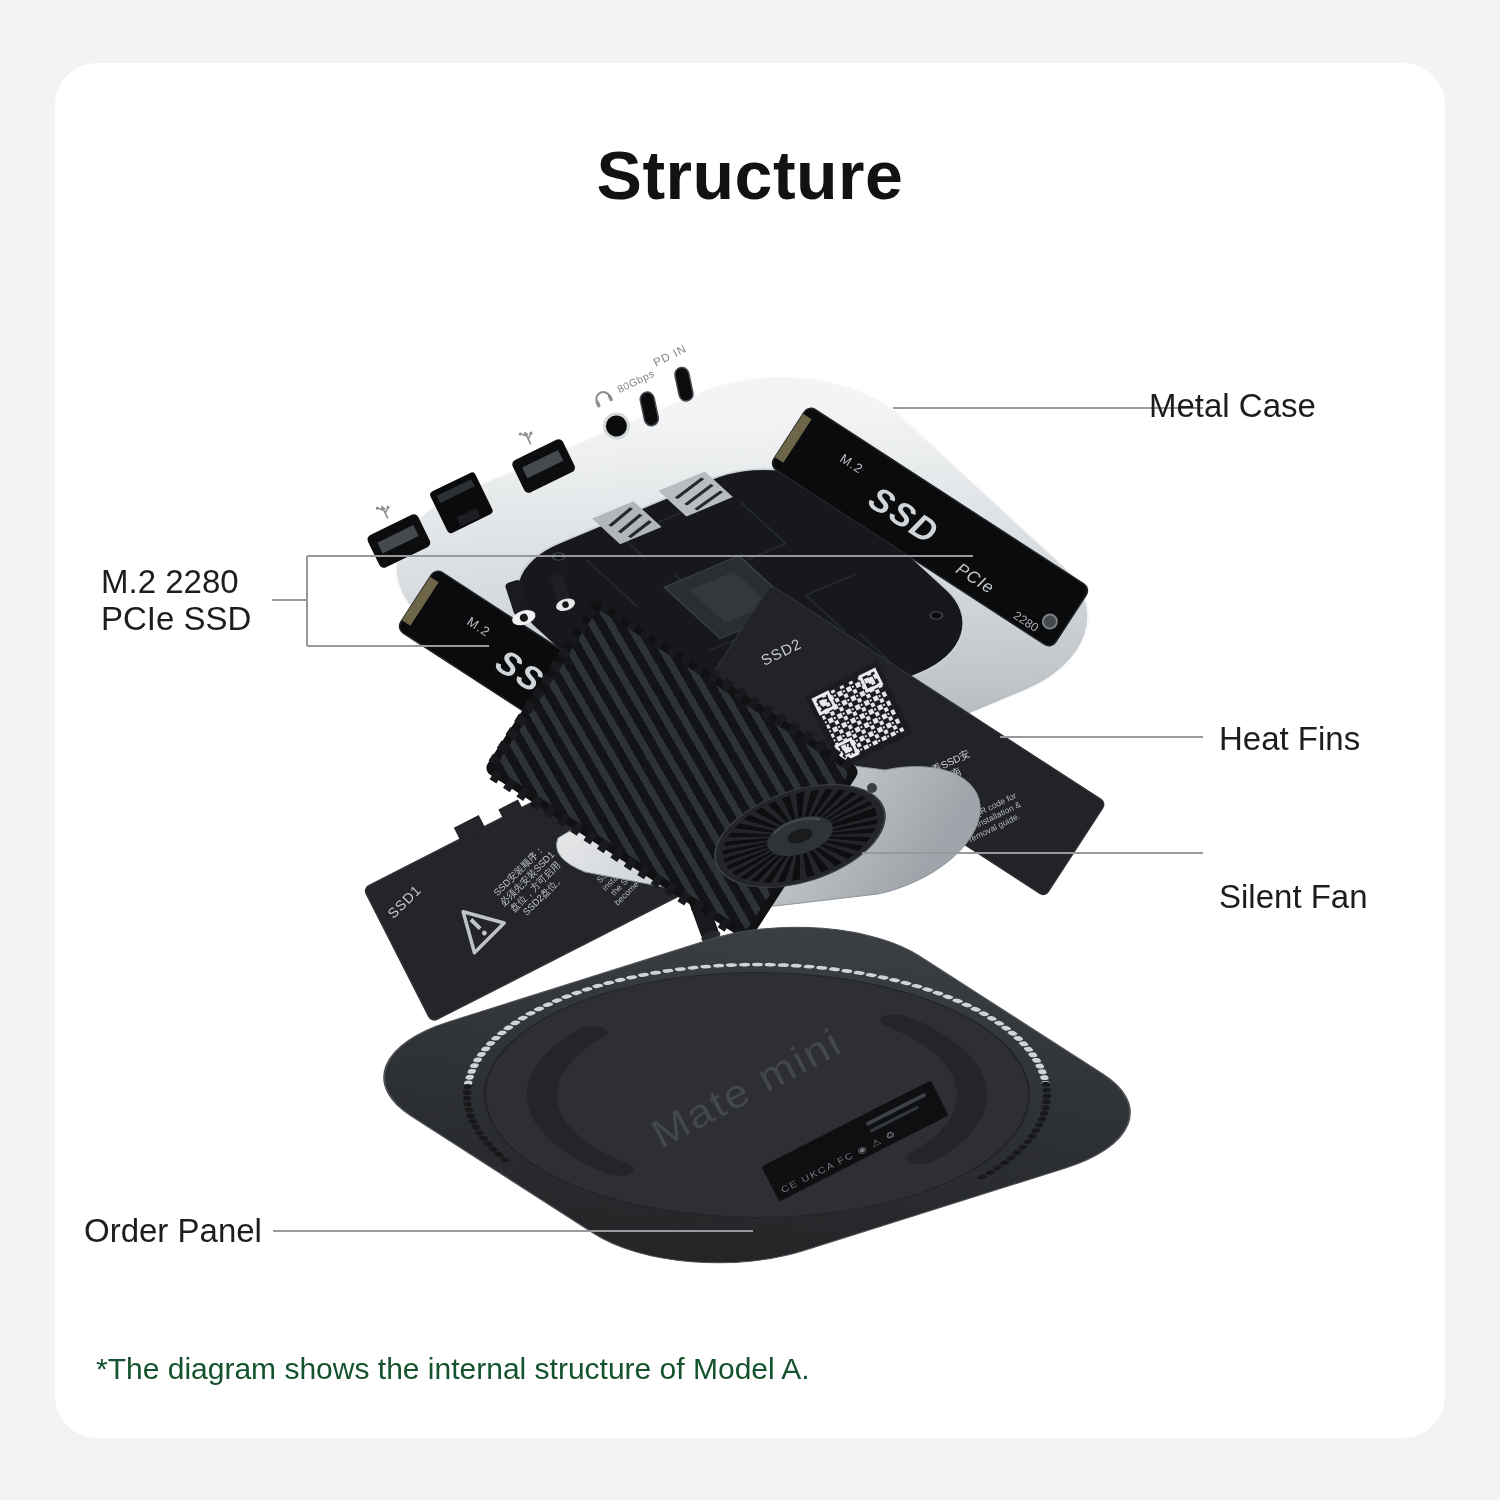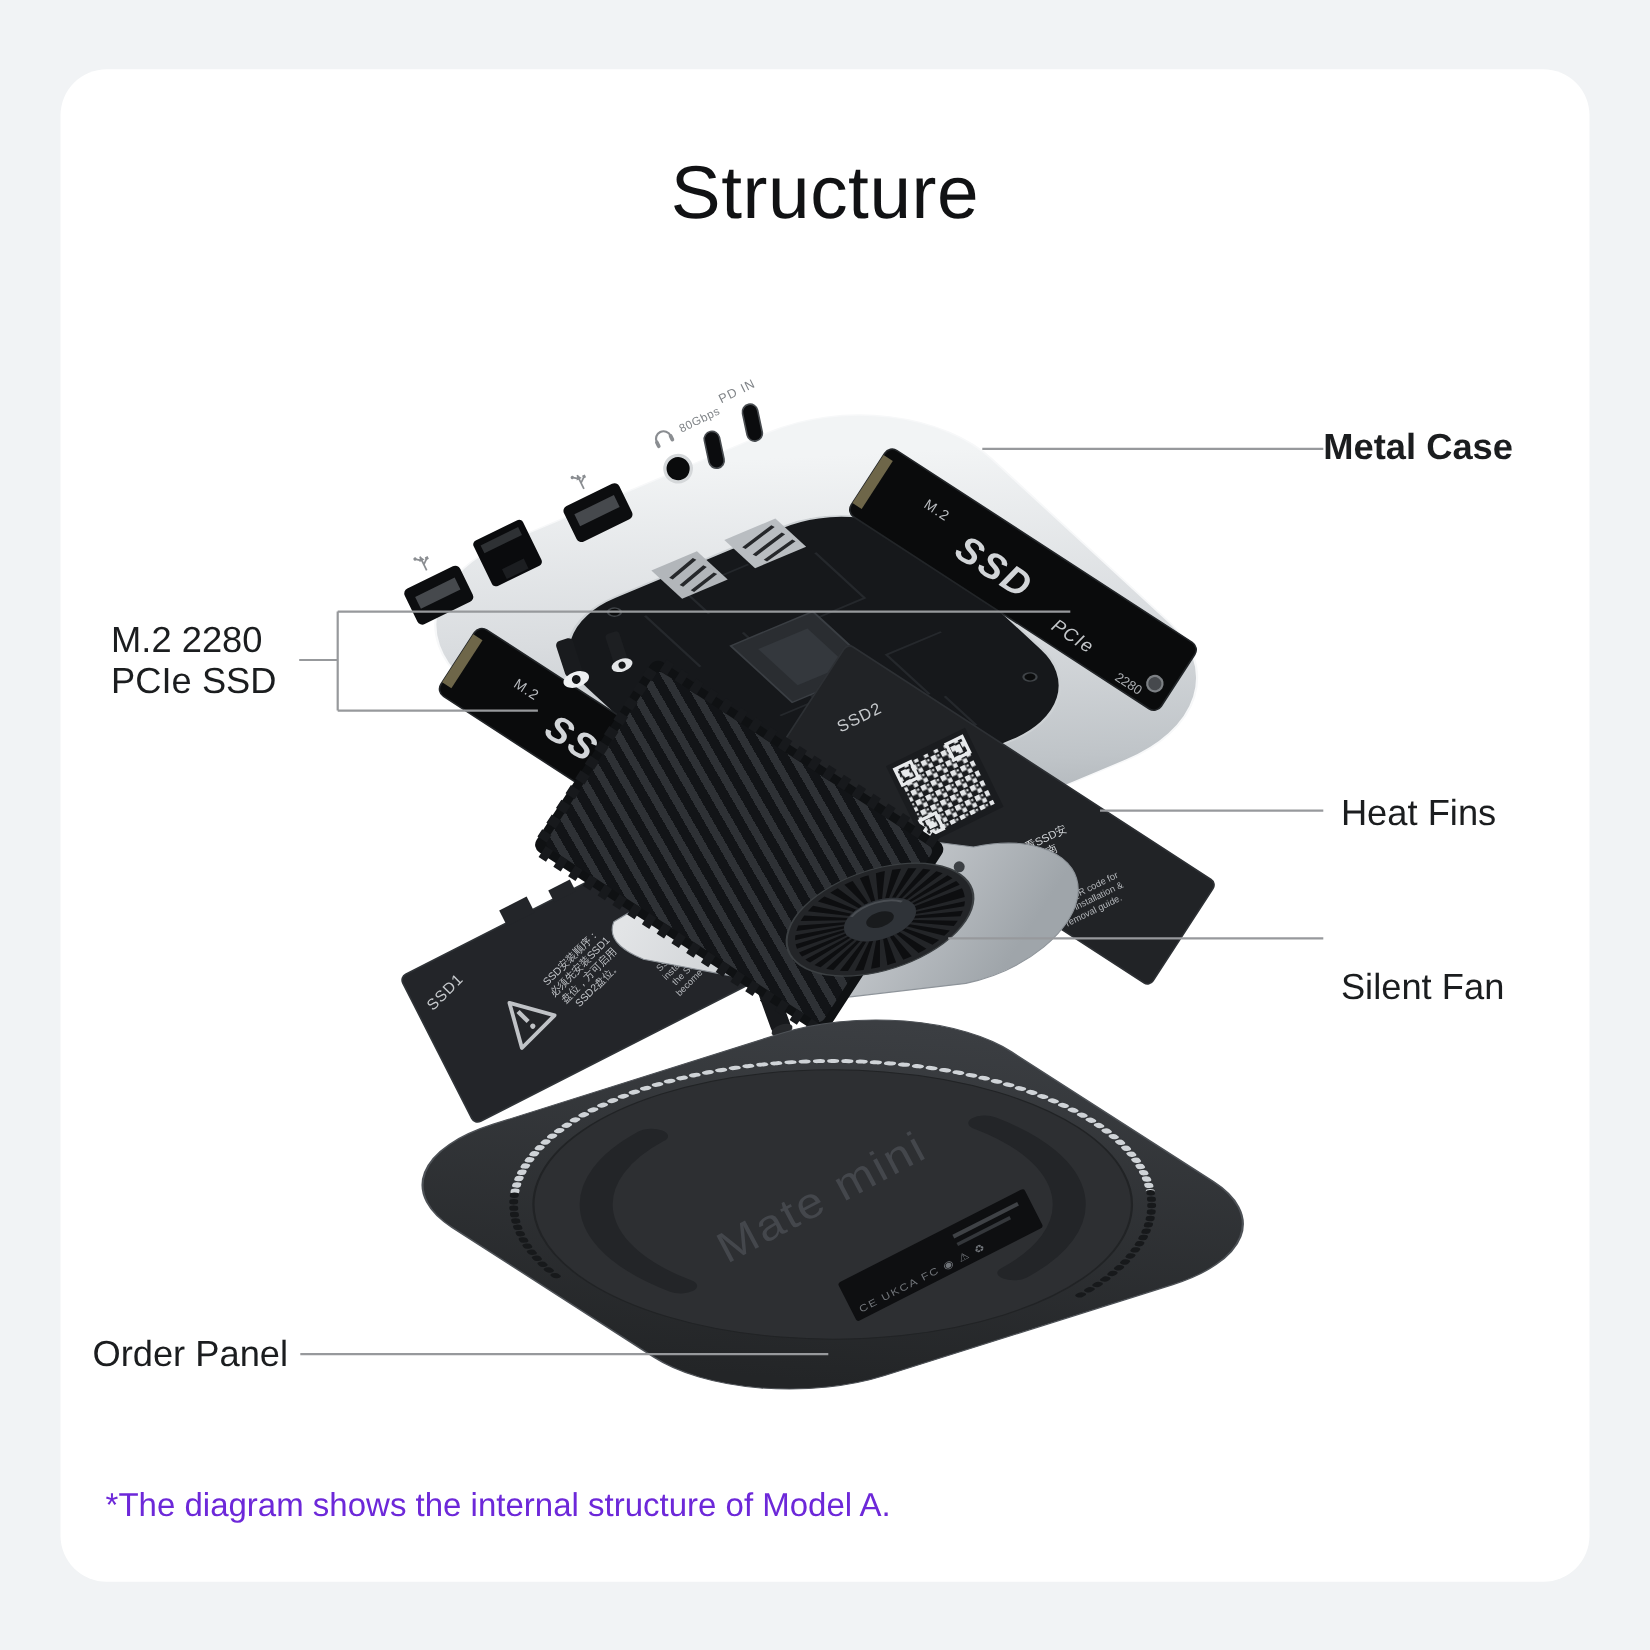--- a/index.html
+++ b/index.html
@@ -1,21 +1,21 @@
 <!DOCTYPE html>
 <html><head>
 <meta charset="utf-8">
 <style>
   html,body{margin:0;padding:0;background:#eef0f3;}
   .stage{position:relative;width:1500px;height:1500px;background:#f1f3f5;font-family:"Liberation Sans",sans-serif;overflow:hidden;}
   .card{position:absolute;left:55px;top:63px;width:1390px;height:1375px;background:#ffffff;border-radius:42px;}
-  .page-title{position:absolute;left:0;right:0;top:136px;text-align:center;font-size:68px;font-weight:400;color:#111214;letter-spacing:.5px;}
+  .page-title{position:absolute;left:0;right:0;top:136px;text-align:center;font-size:68px;font-weight:700;color:#111214;letter-spacing:.5px;}
   .callout{position:absolute;font-size:33px;color:#1b1d1f;line-height:37px;white-space:nowrap;}
   .callout.two-line{white-space:normal;text-align:left;width:190px;}
-  .footnote{position:absolute;left:96px;top:1352px;font-size:30px;color:#6d28d9;}
+  .footnote{position:absolute;left:96px;top:1352px;font-size:30px;color:#14532d;}
   svg{position:absolute;left:0;top:0;}
   svg text{font-family:"Liberation Sans",sans-serif;}
   .leader{stroke:#97999c;stroke-width:2;fill:none;}
 </style>
 </head>
 <body>
 
 <div class="stage">
   <div class="card"></div>
 
@@ -242,21 +242,21 @@
       <path class="leader" d="M893,408 H1203"></path>
       <path class="leader" d="M272,600 H307 M307,556 V646 M307,556 H973 M307,646 H489"></path>
       <path class="leader" d="M1000,737 H1203"></path>
       <path class="leader" d="M862,853 H1203"></path>
       <path class="leader" d="M273,1231 H753"></path>
     </g>
   </svg>
 
   <div class="page-title">Structure</div>
 
-  <div class="callout" style="left:1203px;top:387px;font-weight:bold;">Metal Case</div>
+  <div class="callout" style="left:1149px;top:387px;">Metal Case</div>
 
   <div class="callout two-line" style="left:101px;top:563px;">
     <div>M.2 2280</div>
     <div>PCIe SSD</div>
   </div>
 
   <div class="callout" style="left:1219px;top:720px;">Heat Fins</div>
 
   <div class="callout" style="left:1219px;top:834px;margin-top:44px;">Silent Fan</div>
 

